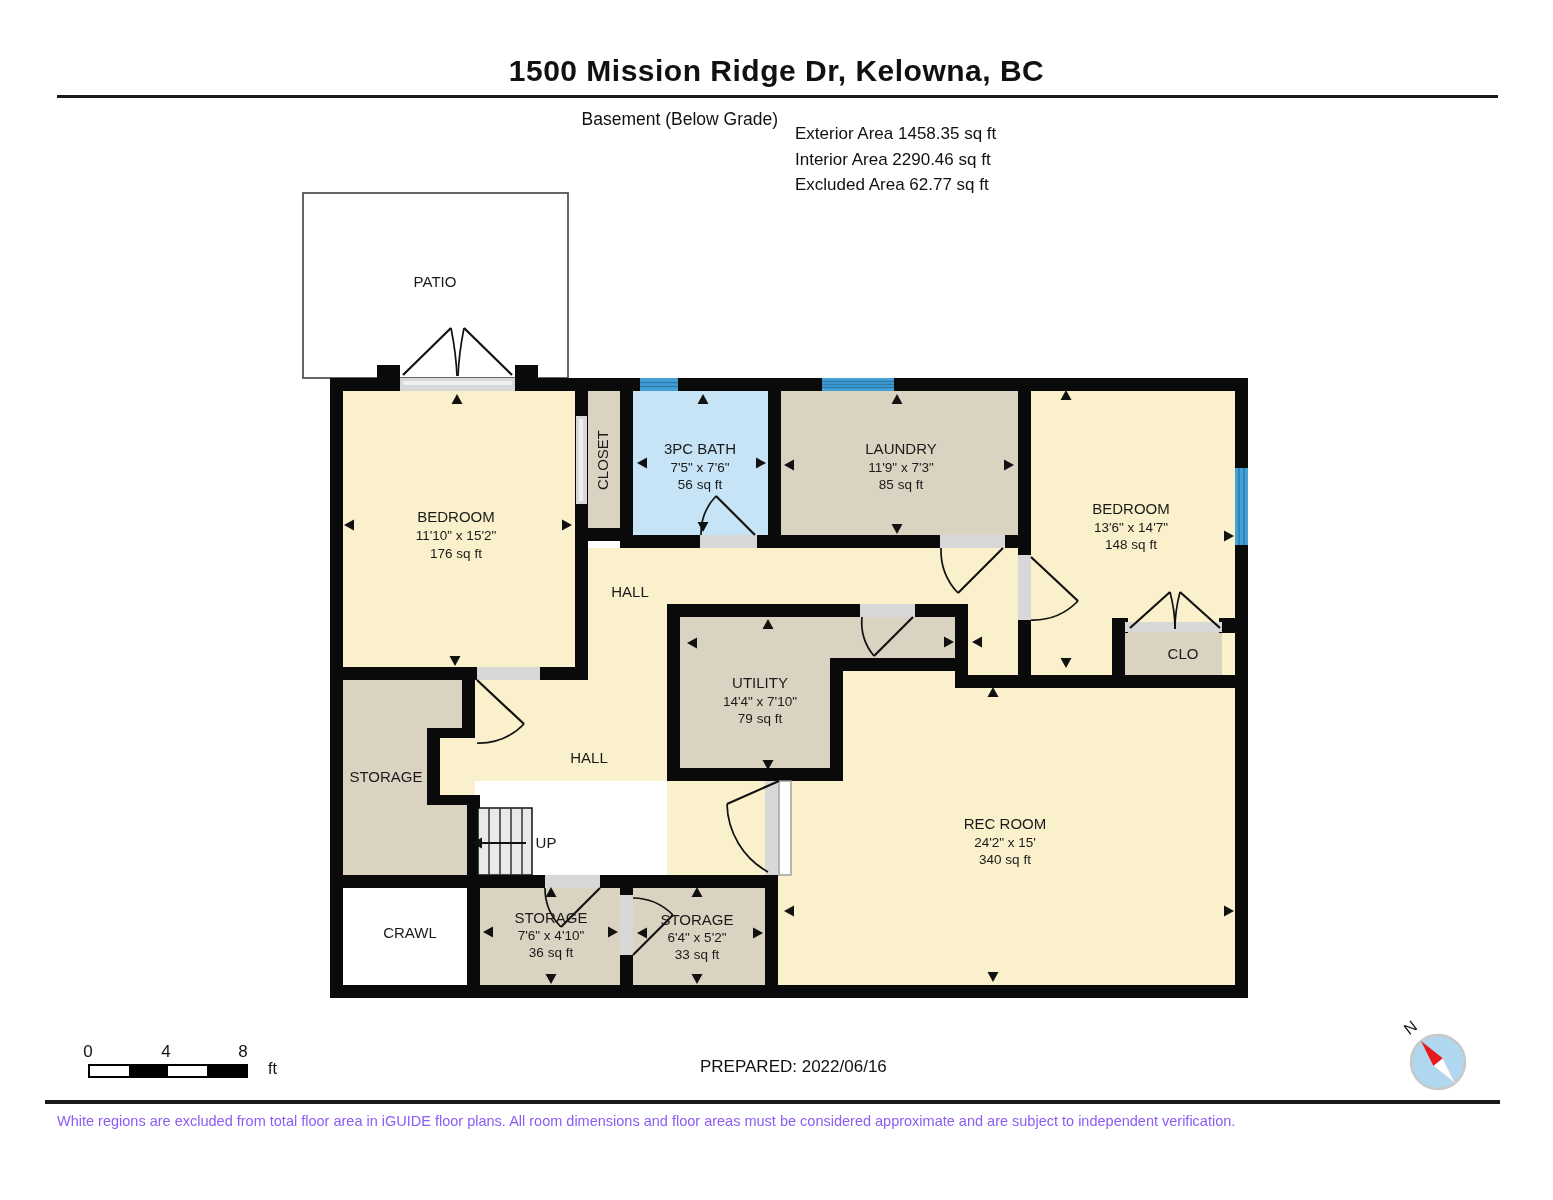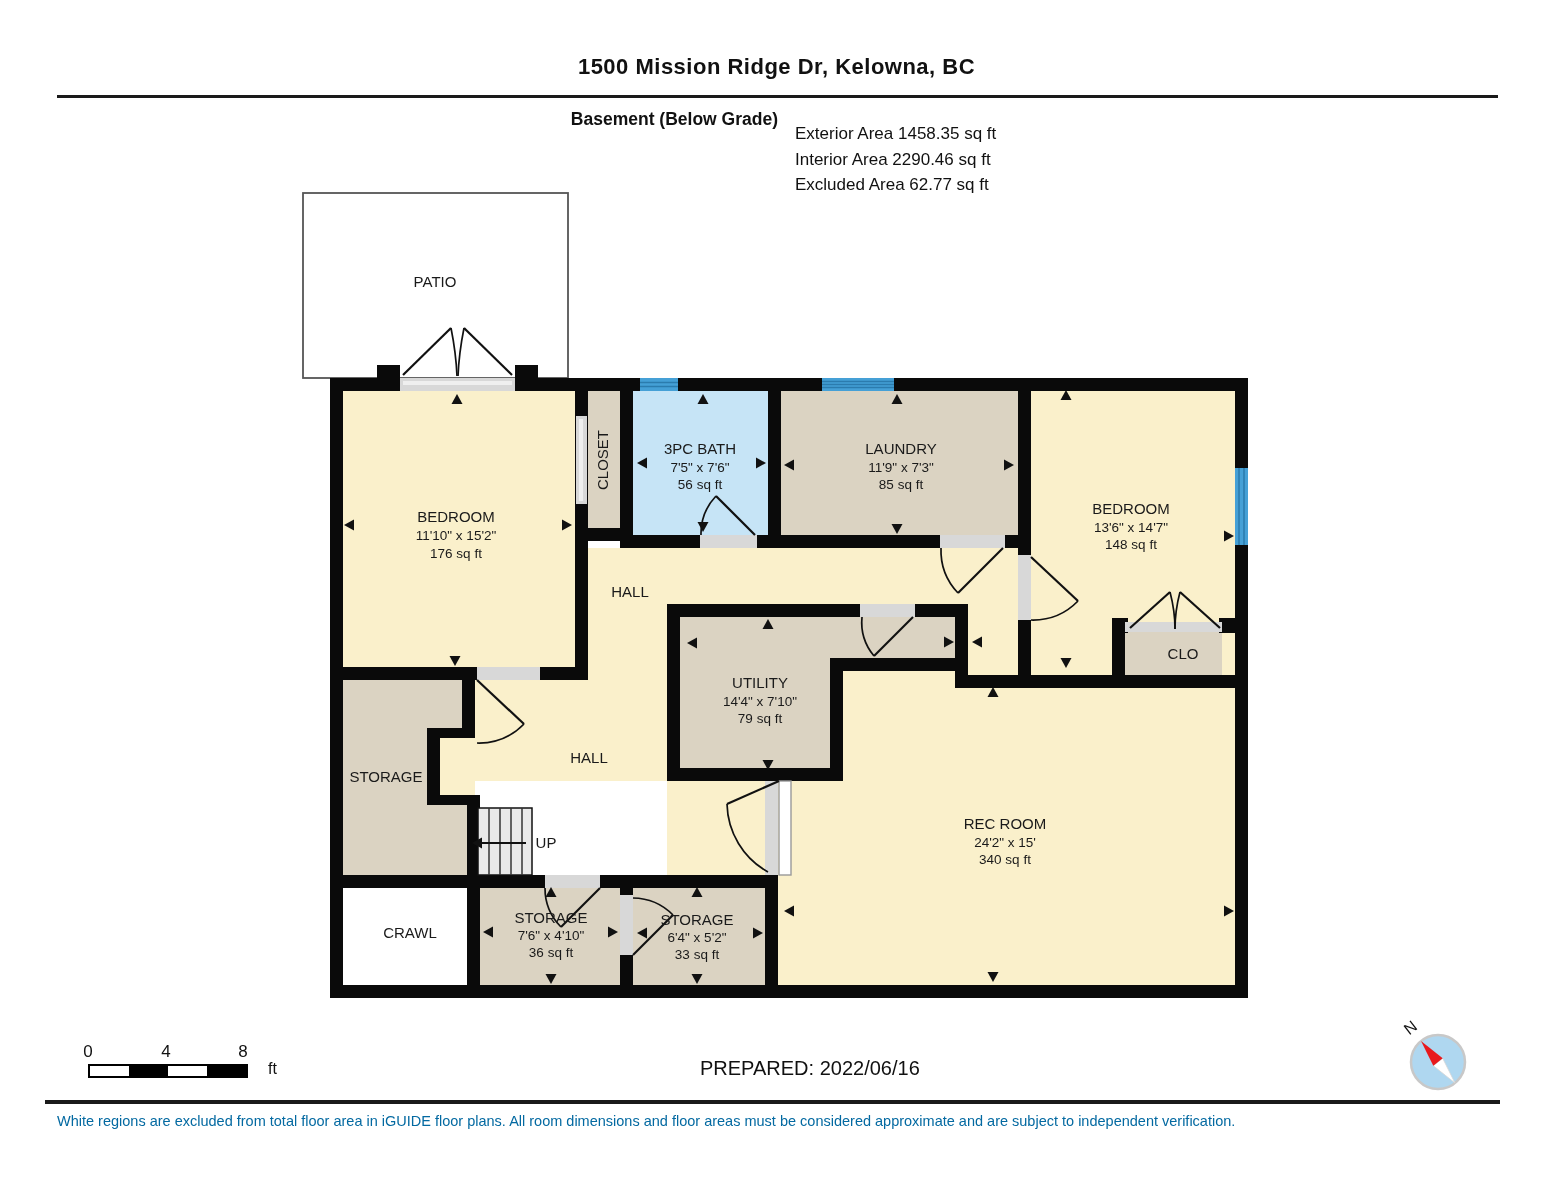--- a/index.html
+++ b/index.html
@@ -1,34 +1,34 @@
 <!DOCTYPE html>
 <html style="--room_cream: #FAF0CB; --room_tan: #DBD3C2; --bath_blue: #C6E4F6; --window_blue: #45A0D6; --window_stripe: #2B7CAE; --sill_gray: #D8D8D8; --stairs_gray: #E9E9E9; --compass_red: #E8191C; --compass_blue: #AFD7F0;"><head>
 <meta charset="utf-8">
 <style>
   html,body{margin:0;padding:0;background:#fff;}
   .page{position:relative;width:1553px;height:1200px;background:#fff;overflow:hidden;
         font-family:"Liberation Sans", sans-serif;color:#111;}
   .title{position:absolute;top:54px;left:0;width:1553px;text-align:center;
-         font-size:22px;font-weight:bold;letter-spacing:.5px;}
+         font-size:30px;font-weight:bold;letter-spacing:.5px;}
   .rule1{position:absolute;top:95px;left:57px;width:1441px;height:3px;background:#1a1a1a;}
   .floorlabel{position:absolute;top:109px;left:400px;width:378px;text-align:right;
-              font-size:17.5px;font-weight:bold;}
+              font-size:17.5px;font-weight:normal;}
   .areas{position:absolute;top:121px;left:795px;font-size:17px;line-height:25.5px;}
   .plan-svg{position:absolute;top:180px;left:0;}
   .scale-num{position:absolute;font-size:17px;width:20px;text-align:center;}
   .scalebar{position:absolute;left:88px;top:1064px;width:156px;height:10px;
             border:2px solid #000;display:flex;}
   .scalebar div{flex:1;}
   .sb-w{background:#fff;} .sb-b{background:#000;}
   .scale-ft{position:absolute;left:268px;top:1060px;font-size:16px;}
-  .prepared{position:absolute;left:700px;top:1057px;font-size:20px;}
+  .prepared{position:absolute;left:700px;top:1057px;font-size:17px;}
   .compass{position:absolute;left:1396px;top:1012px;}
   .rule2{position:absolute;top:1100px;left:45px;width:1455px;height:4px;background:#1a1a1a;}
-  .disclaimer{position:absolute;top:1113px;left:57px;width:1460px;font-size:14.5px;color:#0369a1;}
+  .disclaimer{position:absolute;top:1113px;left:57px;width:1460px;font-size:14.5px;color:#8b5cf6;}
   
   .wall{fill:#0a0a0a;}
   .room-cream{fill:var(--room_cream,#FAF0CB);}
   .room-tan{fill:var(--room_tan,#DBD3C2);}
   .room-bath{fill:var(--bath_blue,#C6E4F6);}
   .sill{fill:var(--sill_gray,#D8D8D8);}
   .sill-hi{fill:#efefef;}
   .win{fill:var(--window_blue,#45A0D6);}
   .win-line{stroke:var(--window_stripe,#2B7CAE);stroke-width:1.6;}
   .doorline{stroke:#111;stroke-width:2.2;fill:none;}

